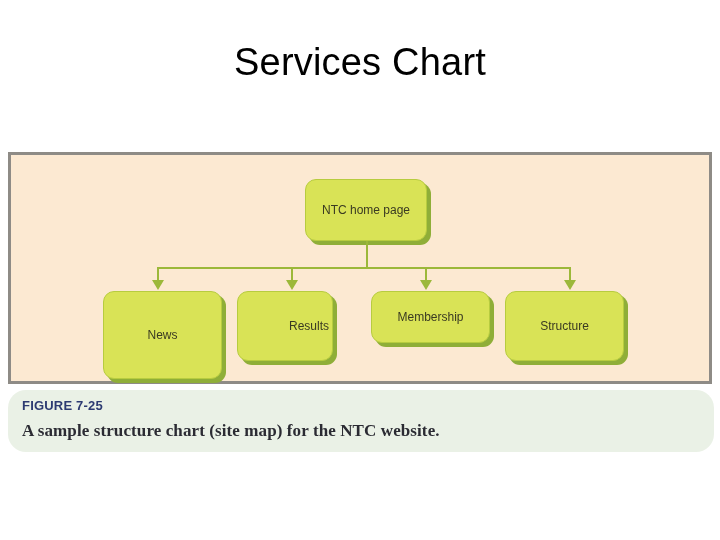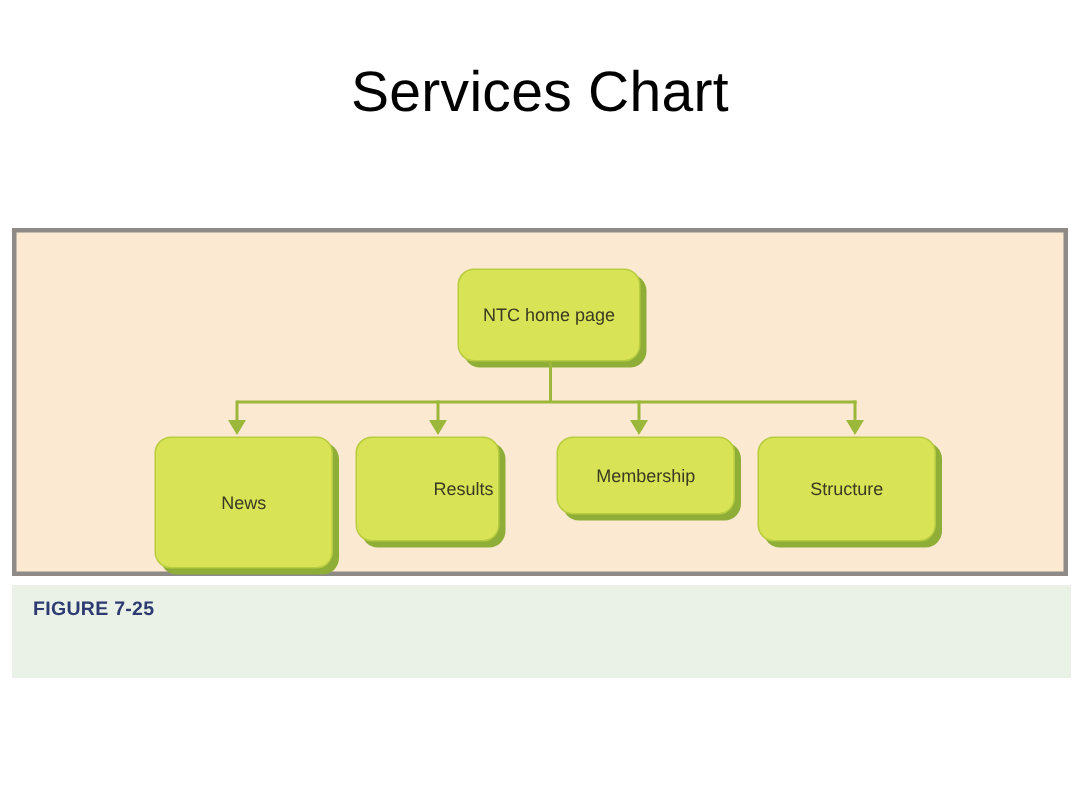--- a/index.html
+++ b/index.html
@@ -151,20 +151,21 @@
   
   #caption-band {
     position: absolute;
     left: 8px;
     top: 390px;
     width: 706px;
     height: 62px;
     background: #eaf1e6;
     box-sizing: border-box;
     padding: 8px 0 12px 14px;
+    border-radius: 18px;
   }
   #figure-number {
     font-family: "Liberation Sans", sans-serif;
     font-size: 13px;
     font-weight: bold;
     color: #2d3b72;
     letter-spacing: 0.2px;
     line-height: 16px;
   }
   #figure-caption {
@@ -213,13 +214,14 @@
     </div>
     <div class="node" id="node-services">
       <span class="node-label">Structure</span>
     </div>
 
   </div>
 </div>
 
 <div id="caption-band">
   <div id="figure-number">FIGURE 7-25</div>
+  <div id="figure-caption">A sample structure chart (site map) for the NTC website.</div>
 </div>
 
 </body></html>

